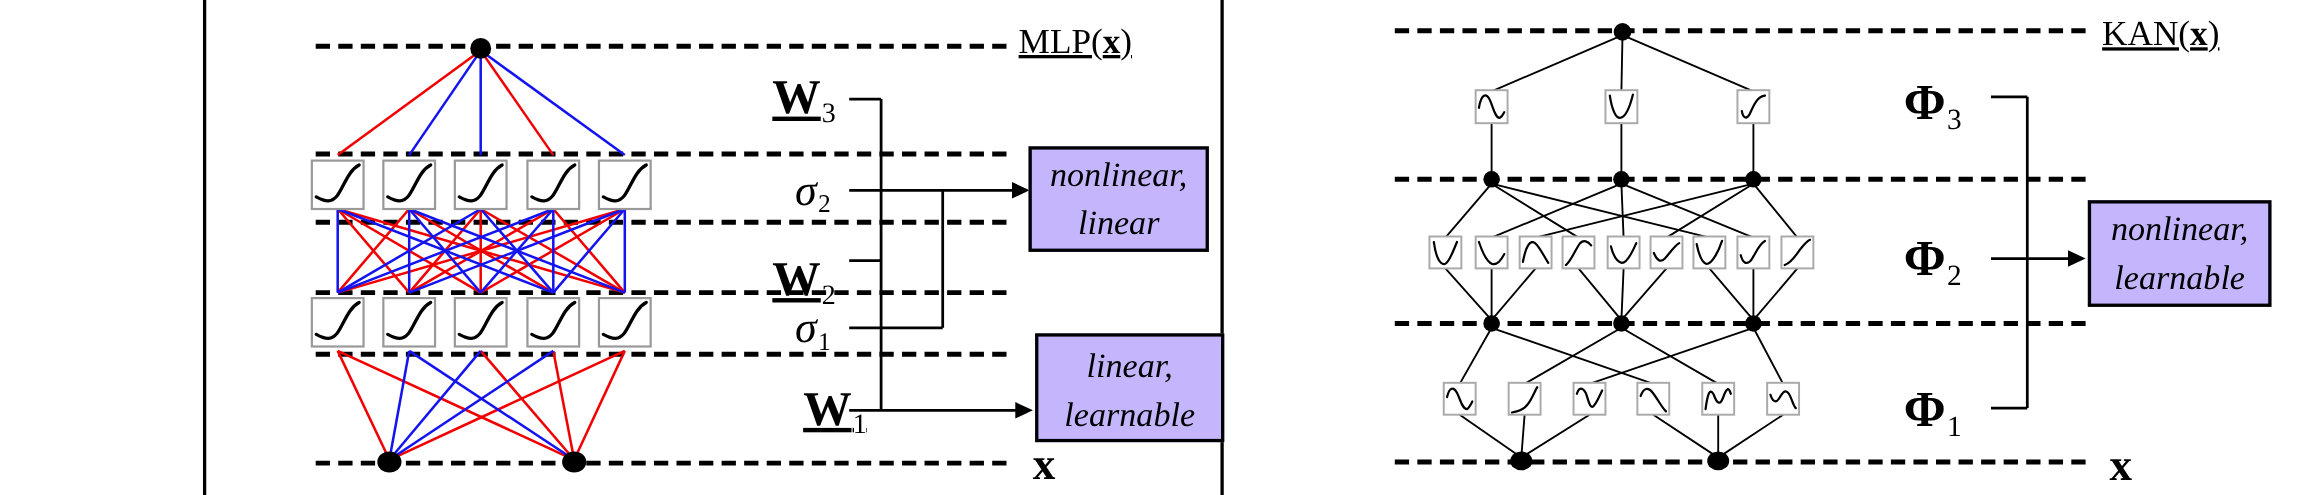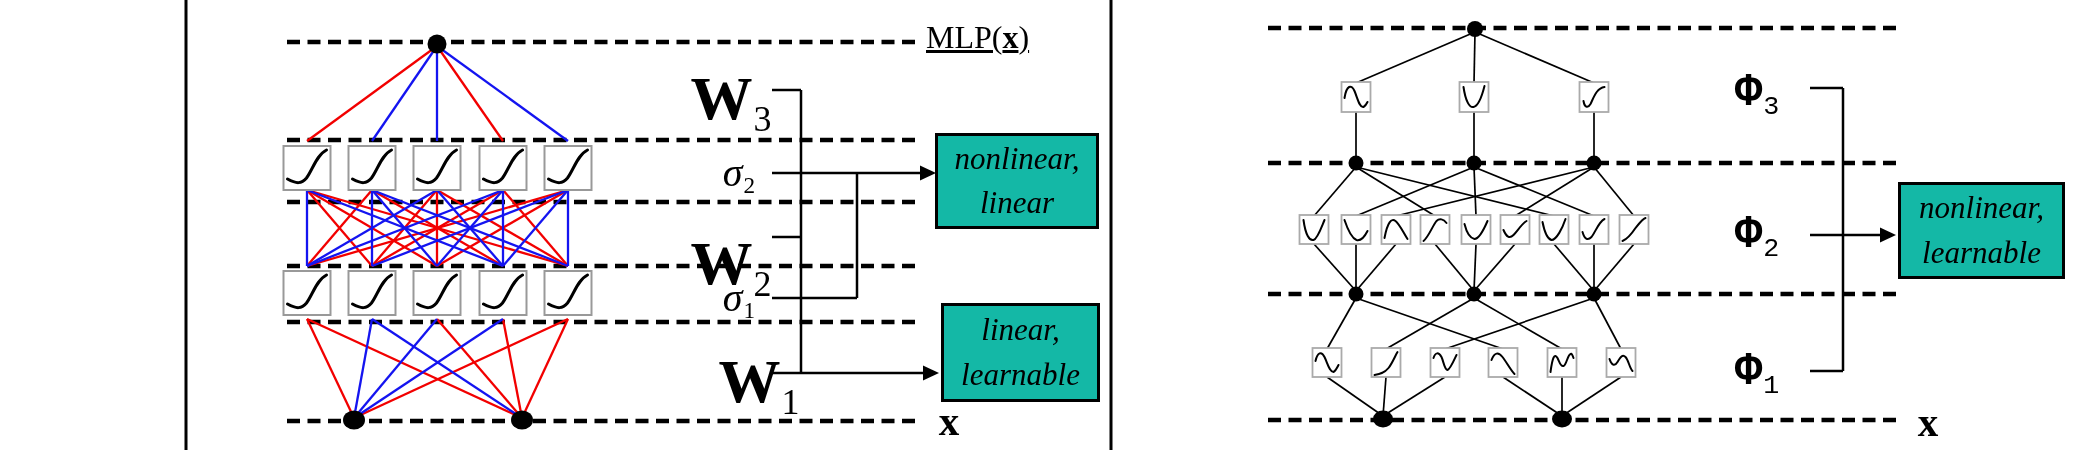--- a/index.html
+++ b/index.html
@@ -7,26 +7,26 @@
     position:relative; width:2090px; height:450px; background:#fff;
     font-family:"Liberation Serif","DejaVu Serif",serif; color:#000; overflow:hidden;
   }
   .canvas svg{position:absolute;left:0;top:0;}
   .txt{position:absolute; white-space:nowrap; line-height:1;}
   .center-x{transform:translateX(-50%);}
   .row-header{font-size:35px; text-align:center; line-height:1.32;}
   .fig-title{font-size:32px;text-decoration:underline;}
   .fig-title .bx{font-weight:bold;}
   .sym-label sub{font-size:0.58em; font-weight:normal; font-style:normal; vertical-align:-0.32em; margin-left:1px;}
-  .w-label{font-size:62px; font-weight:bold;}
+  .w-label{font-size:44px; font-weight:bold;text-decoration:underline;}
   .s-label{font-size:40px; font-style:italic;}
-  .phi-label{font-size:46px; font-weight:bold;font-family:Liberation Mono, monospace;}
+  .phi-label{font-size:46px; font-weight:bold;}
   .input-label{font-size:41px; font-weight:bold;}
   .callout{
-    position:absolute; box-sizing:border-box; border:3px solid #000; background:#14b8a6;
+    position:absolute; box-sizing:border-box; border:3px solid #000; background:#c4b5fd;
     display:flex; flex-direction:column; align-items:center; justify-content:center;
     font-style:italic; font-size:31px; line-height:1.42; text-align:center;
   }
 </style>
 </head>
 <body>
 
 <div class="canvas">
 
   <svg width="2090" height="450" viewBox="0 0 2090 450">
@@ -327,27 +327,28 @@
   <div class="txt sym-label w-label center-x" style="left:731px; top:67px;"><span>W</span><sub>3</sub></div>
   <div class="txt sym-label s-label center-x" style="left:739px; top:153px;"><span>σ</span><sub>2</sub></div>
   <div class="txt sym-label w-label center-x" style="left:731px; top:214px;margin-top:18px;"><span>W</span><sub>2</sub></div>
   <div class="txt sym-label s-label center-x" style="left:739px; top:278px;"><span>σ</span><sub>1</sub></div>
   <div class="txt sym-label w-label center-x" style="left:731px; top:350px;margin-left:28px;"><span>W</span><sub>1</sub></div>
 
   <div class="callout" style="left:935px; top:133px; width:164px; height:96px;">
     <div>nonlinear,</div>
     <div>linear</div>
   </div>
-  <div class="callout" style="left:941px; top:303px; width:159px; height:99px;">
+  <div class="callout" style="left:941px; top:303px; width:172px; height:99px;justify-content:flex-end;">
     <div>linear,</div>
     <div>learnable</div>
   </div>
 
   <div class="txt input-label center-x" style="left:949px; top:401px;">x</div>
 
+  <div class="txt fig-title" style="left:1911px; top:14px;"><span>KAN(</span><span class="bx">x</span><span>)</span></div>
 
   <div class="txt sym-label phi-label center-x" style="left:1757px; top:70px;"><span>Φ</span><sub>3</sub></div>
   <div class="txt sym-label phi-label center-x" style="left:1757px; top:212px;"><span>Φ</span><sub>2</sub></div>
   <div class="txt sym-label phi-label center-x" style="left:1757px; top:349px;"><span>Φ</span><sub>1</sub></div>
 
   <div class="callout" style="left:1898px; top:182px; width:167px; height:97px;">
     <div>nonlinear,</div>
     <div>learnable</div>
   </div>
 

